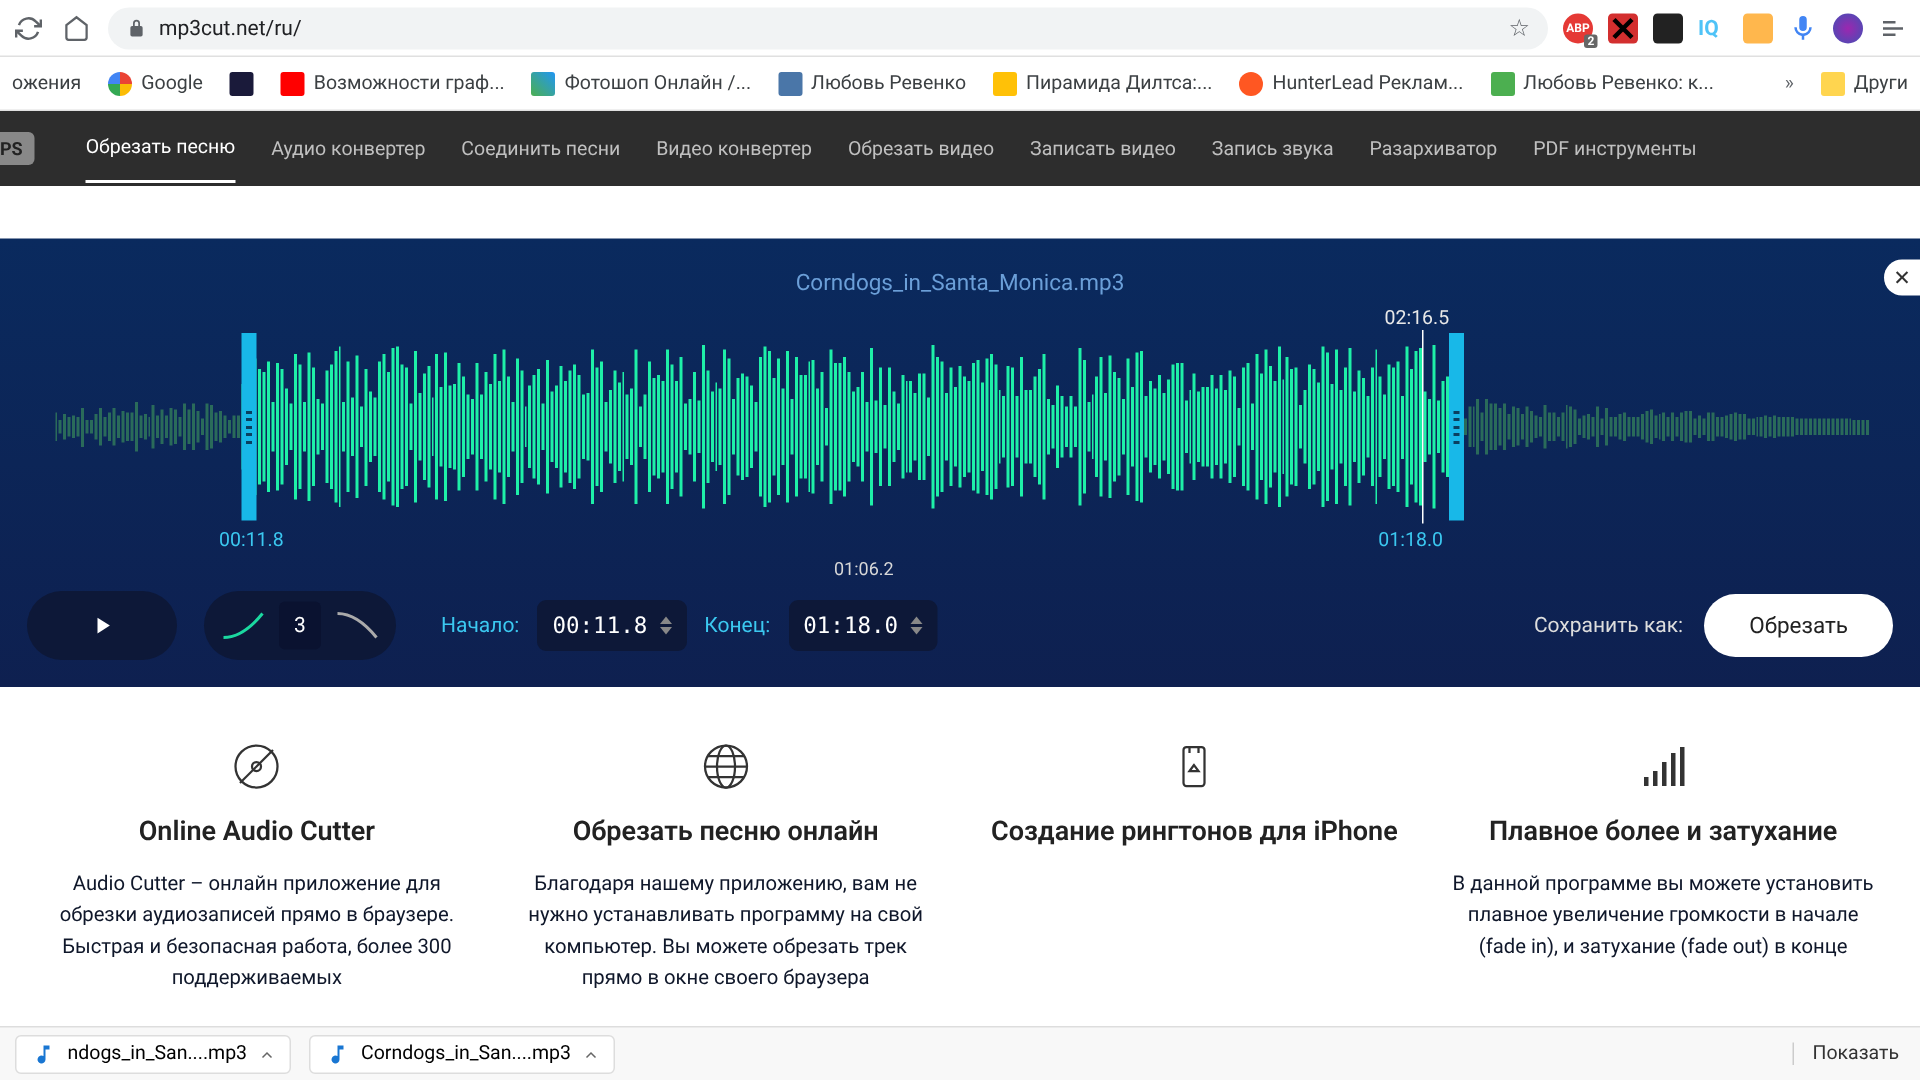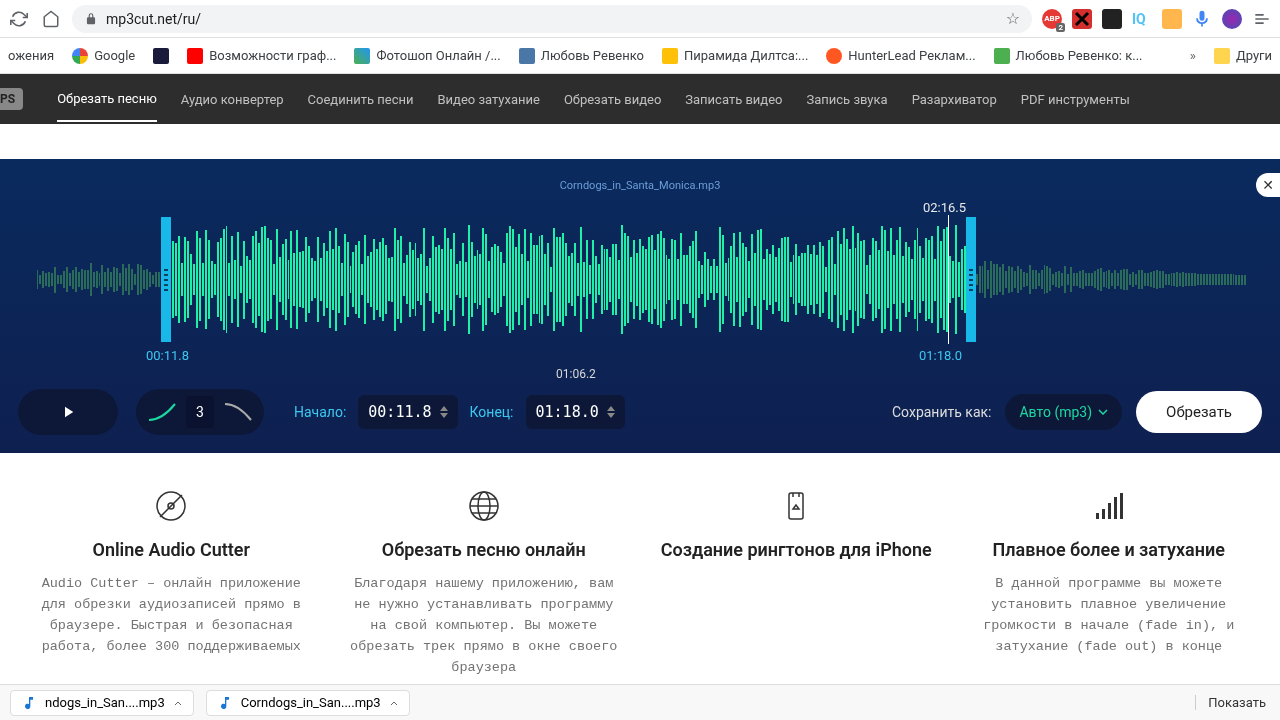--- a/index.html
+++ b/index.html
@@ -21,21 +21,21 @@
 
 
 .site-nav { height: 50px; background: #2d2d2d; display: flex; align-items: center; padding: 0 0 0 0; gap: 24px; font-size: 13px; color: #c0c0c0; }
 .apps-badge { background: #888; color: #222; font-weight: bold; padding: 4px 8px; border-radius: 4px; font-size: 12px; margin-right: 10px; margin-left: -8px; }
 .nav-item { cursor: pointer; padding: 14px 0; }
 .nav-item.active { color: #fff; border-bottom: 2px solid #fff; }
 
 
 .editor { background: linear-gradient(180deg, #0a2a5e 0%, #0e2050 100%); padding: 20px 18px 18px; position: relative; margin-top: 35px; }
 .close-editor { position: absolute; right: 0; top: 14px; width: 24px; height: 24px; background: #fff; border-radius: 50% 0 0 50%; display: flex; align-items: center; justify-content: center; color: #333; cursor: pointer; font-size: 14px; }
-.filename { text-align: center; color: #6b9fd8; font-size: 11px; margin-bottom: 8px; }
+.filename { text-align: center; color: #6b9fd8; font-size: 15px; margin-bottom: 8px; }
 .playhead-time { color: #e8e8e8; font-size: 13px; text-align: left; margin-left: 905px; margin-bottom: 2px; }
 .waveform-wrap { position: relative; height: 125px; margin: 0 18px; }
 .waveform { position: absolute; inset: 0; display: flex; align-items: center; justify-content: center; }
 .wave-bars { display: flex; align-items: center; height: 100%; width: 100%; }
 .wave-bar { width: 2px; background: #2a6b5a; margin: 0 0.5px; }
 .wave-bar.sel { background: #1ef0a8; }
 .handle { position: absolute; top: 0; bottom: 0; width: 10px; background: #18b8e8; cursor: ew-resize; }
 .handle::after { content:""; position:absolute; left:3px; top:50%; transform:translateY(-50%); width:4px; height:22px; background:repeating-linear-gradient(#0a4060 0 2px, transparent 2px 5px); }
 .playhead { position: absolute; top: -2px; bottom: -2px; width: 1px; background: #fff; }
 .time-labels { display: flex; justify-content: space-between; margin: 6px 18px 0; font-size: 13px; }
@@ -61,21 +61,21 @@
 .save-group { margin-left: auto; display: flex; align-items: center; gap: 14px; }
 .save-label { color: #ddd; font-size: 14px; }
 .format-dd { background: #0d1838; color: #1bd8a0; padding: 10px 14px; border-radius: 22px; font-size: 14px; cursor: pointer; display:flex; align-items:center; gap:6px; }
 .cut-btn { background: #fff; color: #222; padding: 12px 30px; border-radius: 24px; font-size: 15px; cursor: pointer; }
 
 
 .features { display: flex; padding: 36px 30px 0; gap: 30px; }
 .feature { flex: 1; text-align: center; }
 .feat-icon { width: 34px; height: 34px; margin: 0 auto 16px; display:flex; align-items:center; justify-content:center; }
 .feat-title { font-size: 18px; font-weight: 600; color: #222; margin-bottom: 14px; }
-.feat-desc { font-size: 13.5px; color: #737373; line-height: 1.55; font-family: Liberation Mono, monospace; }
+.feat-desc { font-size: 13.5px; color: #0f172a; line-height: 1.55; }
 
 
 .downloads { position: fixed; bottom: 0; left: 0; right: 0; height: 36px; background: #f8f8f8; border-top: 1px solid #ddd; display: flex; align-items: center; padding: 0 10px; gap: 12px; font-size: 13px; }
 .dl-item { display: flex; align-items: center; gap: 8px; padding: 4px 10px; border: 1px solid #ddd; border-radius: 4px; background: #fff; cursor: pointer; }
 .dl-show { margin-left: auto; color: #333; cursor: pointer; padding-right: 4px; border-left: 1px solid #ccc; padding-left: 12px; }
 </style>
 </head>
 <body>
 
 <div class="browser-bar">
@@ -159,21 +159,21 @@
       <div class="bm-icon" style="background:#ffd54f;"></div>
       <span>Други</span>
     </div>
 </div>
 
 <div class="site-nav">
   <span class="apps-badge">PS</span>
   <span class="nav-item active">Обрезать песню</span>
   <span class="nav-item">Аудио конвертер</span>
   <span class="nav-item">Соединить песни</span>
-  <span class="nav-item">Видео затухание</span>
+  <span class="nav-item">Видео конвертер</span>
   <span class="nav-item">Обрезать видео</span>
   <span class="nav-item">Записать видео</span>
   <span class="nav-item">Запись звука</span>
   <span class="nav-item">Разархиватор</span>
   <span class="nav-item">PDF инструменты</span>
 </div>
 
 <div class="editor">
   <div class="close-editor">✕</div>
   <div class="filename">Corndogs_in_Santa_Monica.mp3</div>
@@ -638,26 +638,20 @@
         <span class="ti-val">01:18.0</span>
         <div class="spinner">
             <span class="up"></span>
             <span class="down"></span>
           </div>
       </div>
     </div>
 
     <div class="save-group">
       <span class="save-label">Сохранить как:</span>
-      <div class="format-dd">
-        <span>Авто (mp3)</span>
-        <svg width="10" height="6" viewBox="0 0 10 6">
-            <path d="M1 1l4 4 4-4" stroke="#1bd8a0" stroke-width="1.5" fill="none"></path>
-          </svg>
-      </div>
       <div class="cut-btn">Обрезать</div>
     </div>
   </div>
 </div>
 
 <div class="features">
   <div class="feature">
     <div class="feat-icon">
         <svg width="34" height="34" viewBox="0 0 34 34" fill="none" stroke="#333" stroke-width="1.5">
           <circle cx="17" cy="17" r="14"></circle>

